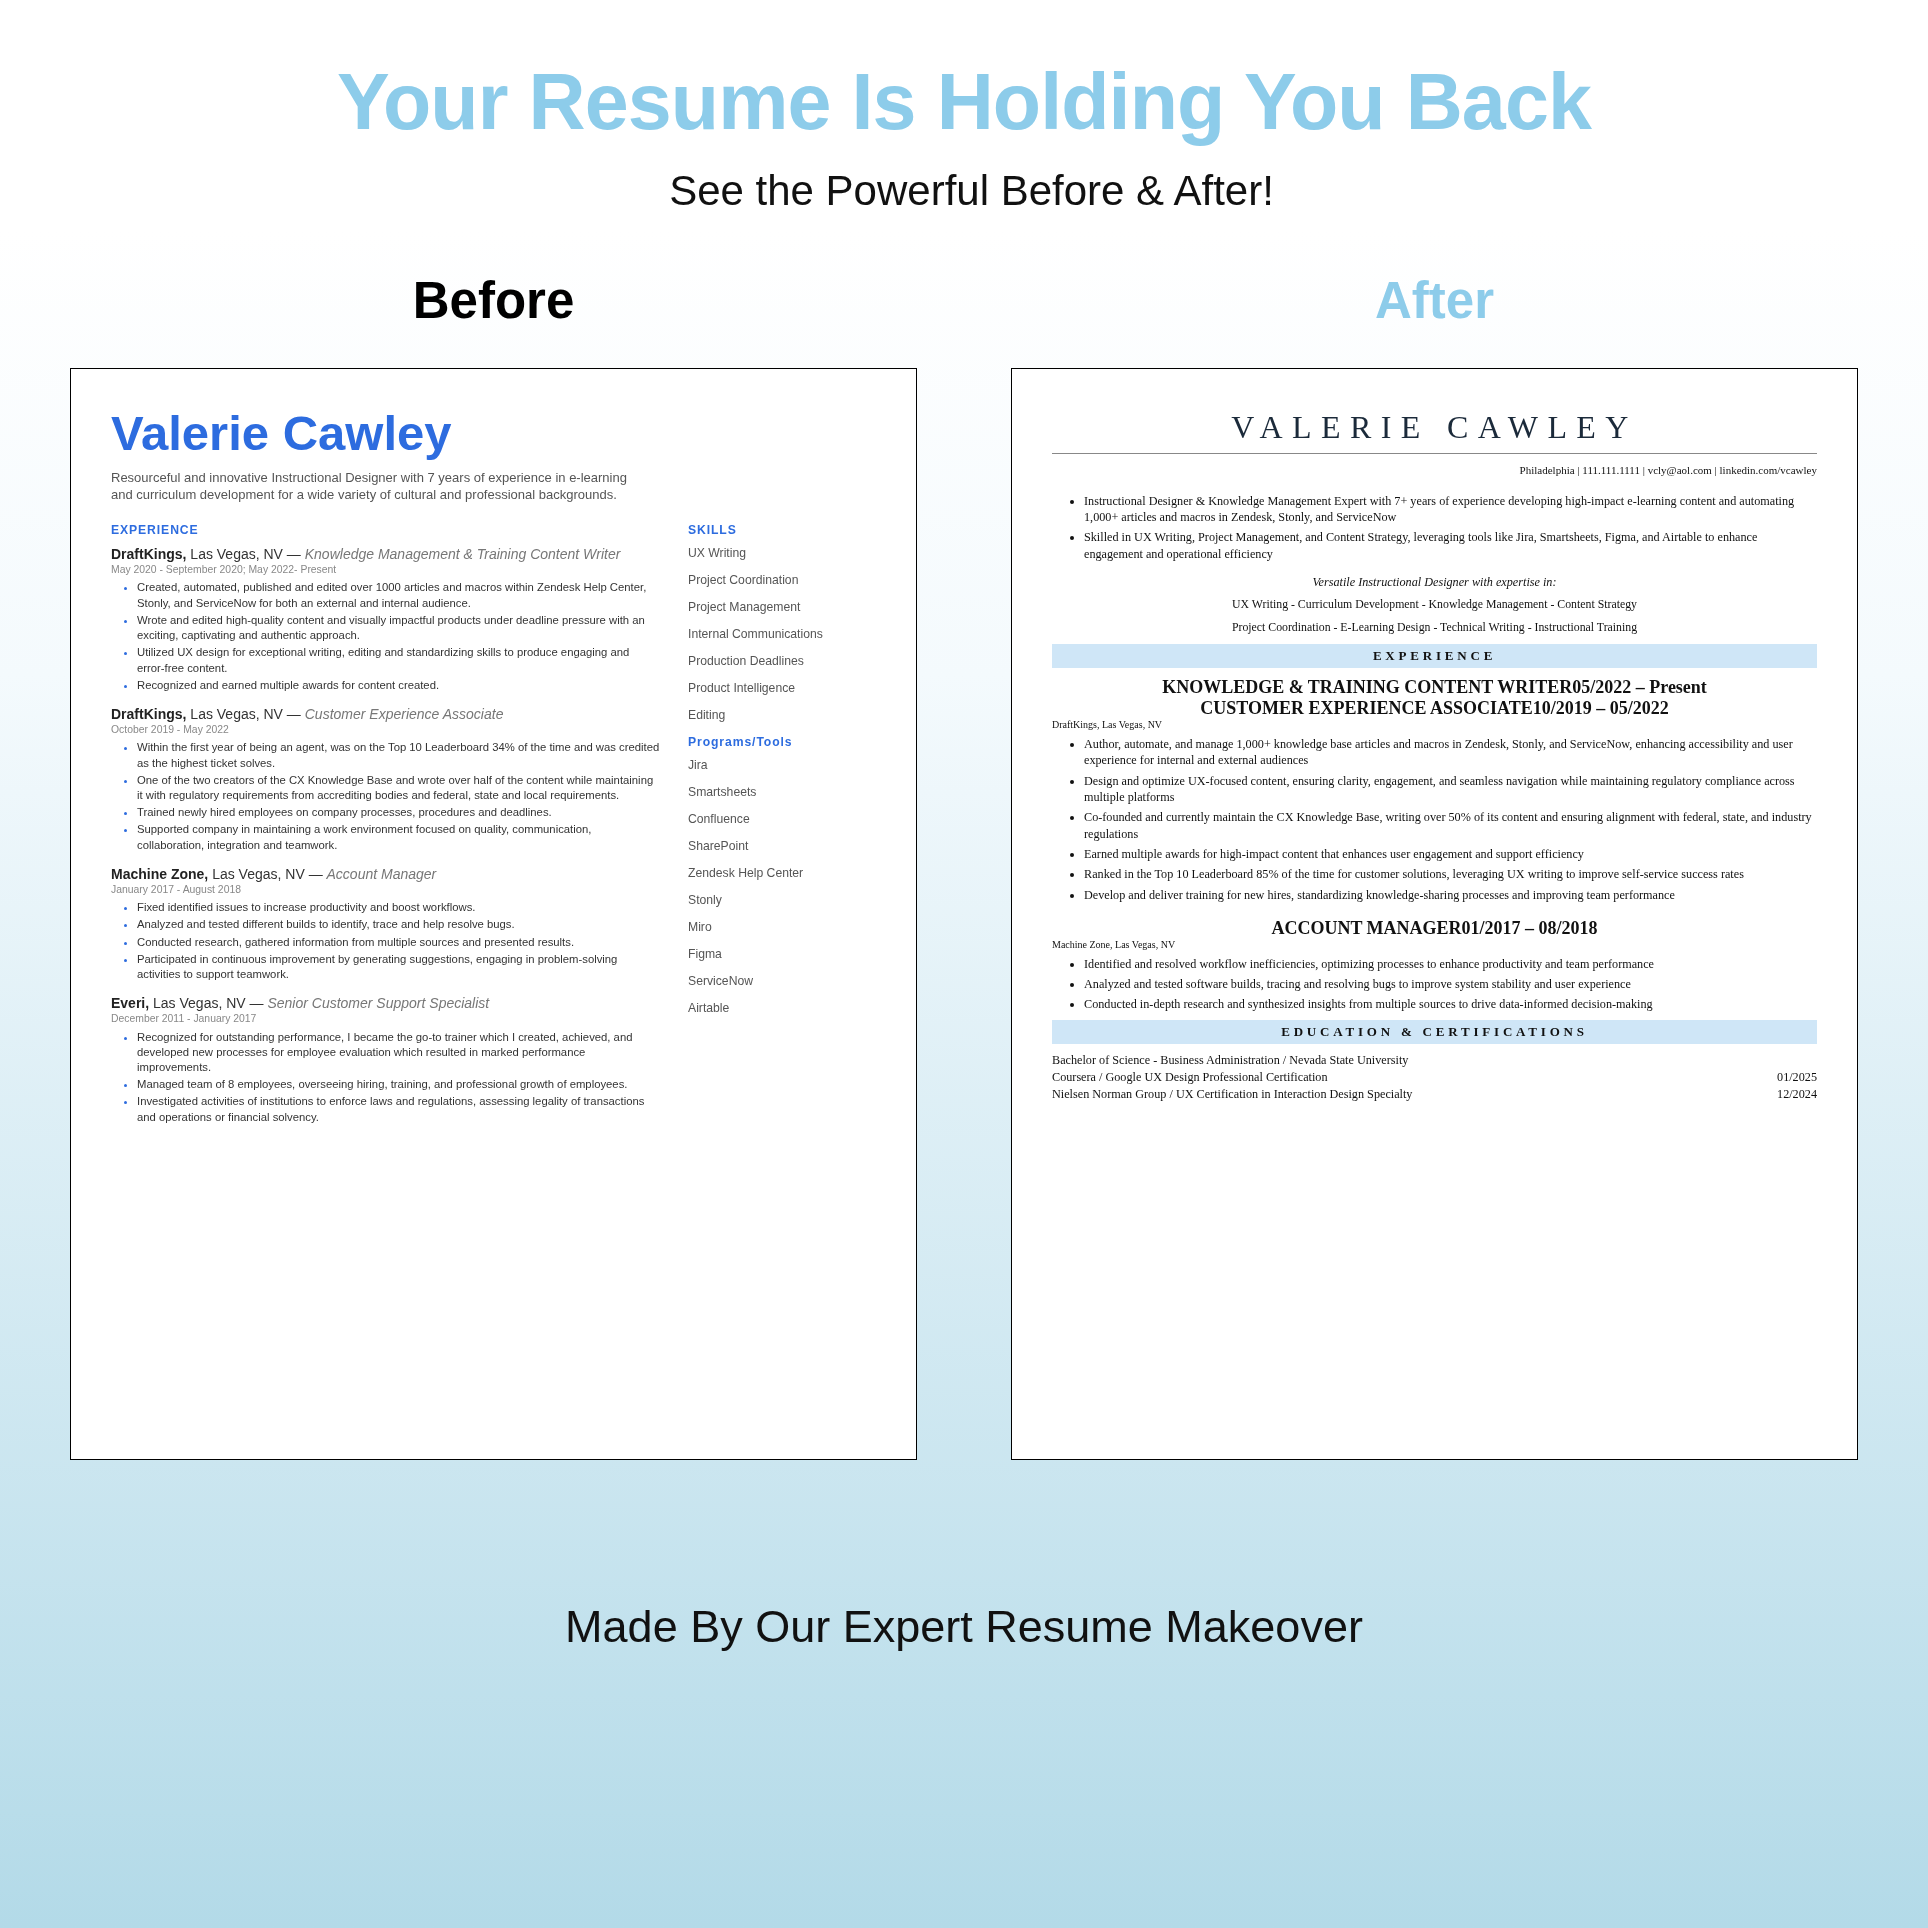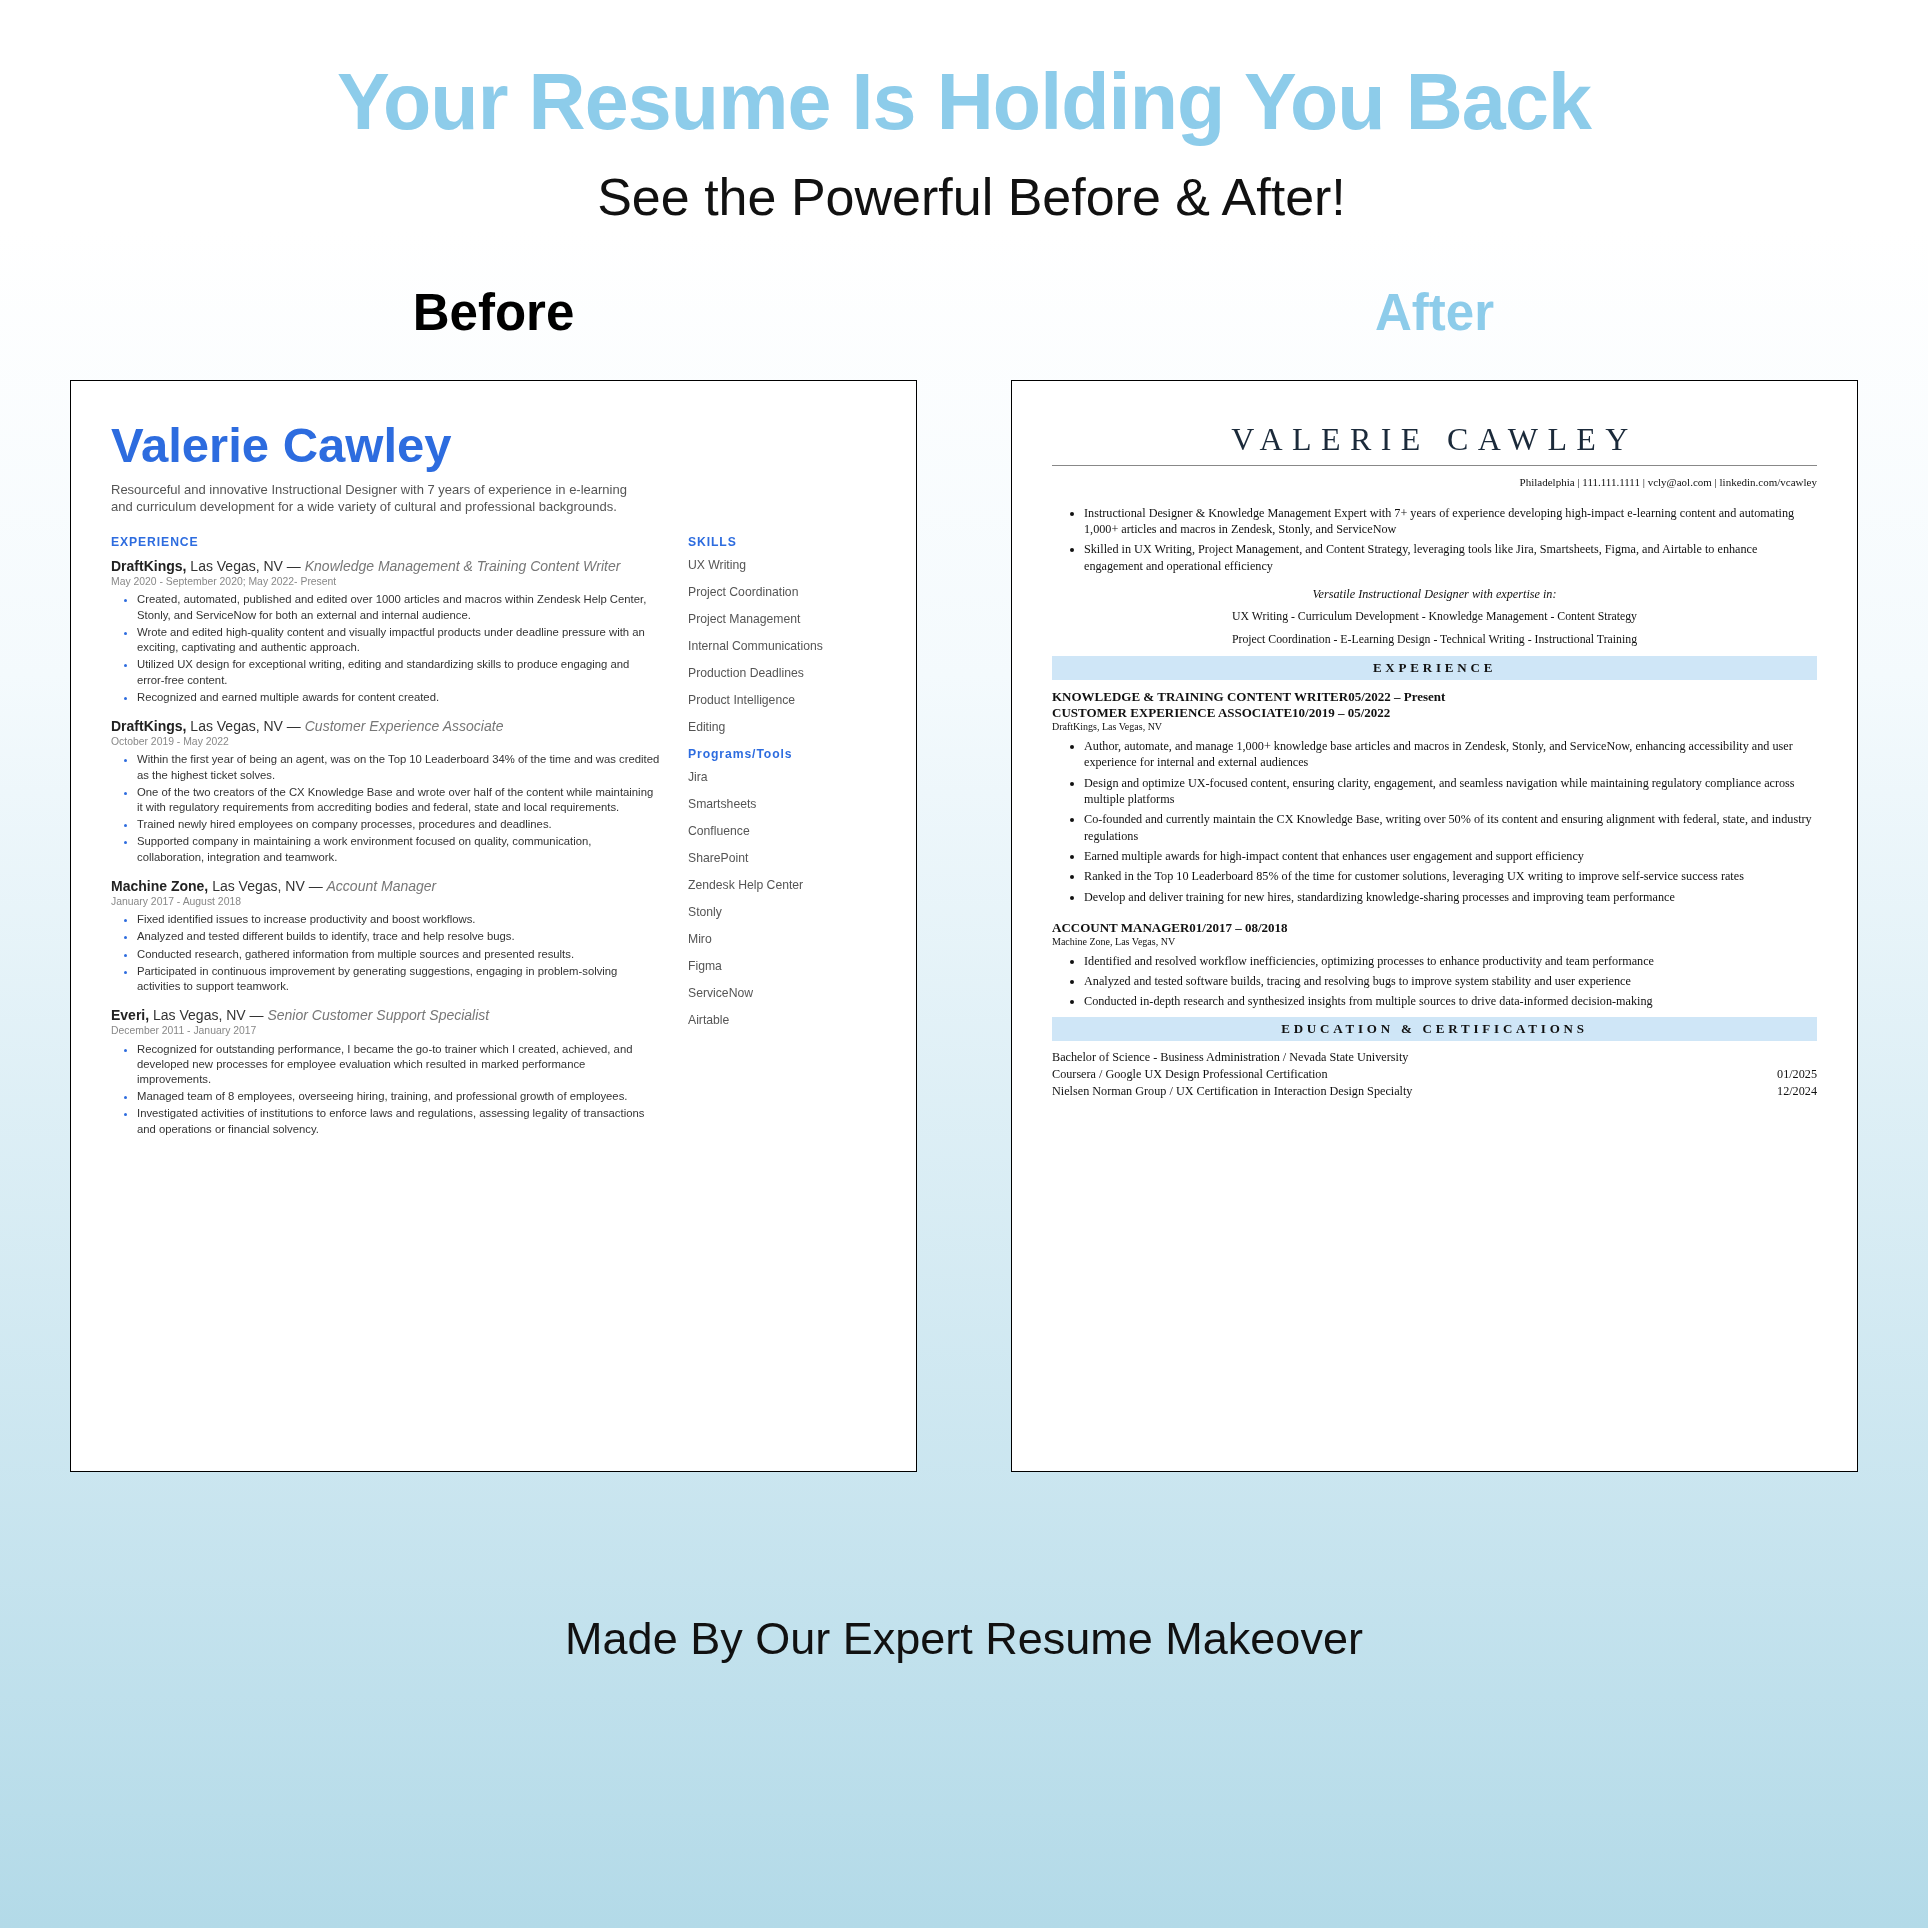--- a/index.html
+++ b/index.html
@@ -13,21 +13,21 @@
   .headline {
     text-align: center;
     font-size: 79px;
     font-weight: 800;
     color: #8dccea;
     margin-top: 56px;
     letter-spacing: -0.9px;
   }
   .subhead {
     text-align: center;
-    font-size: 52px;
+    font-size: 42px;
     color: #111;
     margin-top: 19px;
     font-weight: 400;
     padding-left: 15px;
   }
   .compare {
     display: flex;
     justify-content: center;
     gap: 94px;
     margin-top: 56px;
@@ -103,21 +103,21 @@
     font-weight: 700;
     letter-spacing: 3.8px;
     font-size: 13px;
     padding: 3.8px 0;
     margin: 7.5px 0 9.4px;
   }
   .after ul { list-style: disc; padding-left: 32px; }
   .after ul li { font-size: 12.2px; line-height: 1.35; margin-bottom: 3.8px; }
   .after .tagline { text-align: center; font-style: italic; font-size: 12.2px; margin: 13px 0 5.6px; }
   .after .kw { text-align: center; font-size: 11.8px; line-height: 1.5; margin-bottom: 5.6px; }
-  .after .row { display: flex; justify-content: flex-start; font-size: 13px; font-weight: 700; }
+  .after .row { display: flex; justify-content: center; font-size: 18px; font-weight: 700; }
   .after .sub { font-size: 10px; margin-bottom: 5.6px; }
   .after .edu-row { display: flex; justify-content: space-between; font-size: 12.2px; margin-bottom: 1.9px; }
 
   .footer {
     text-align: center;
     font-size: 45px;
     color: #111;
     margin-top: 141px;
     font-weight: 400;
   }

